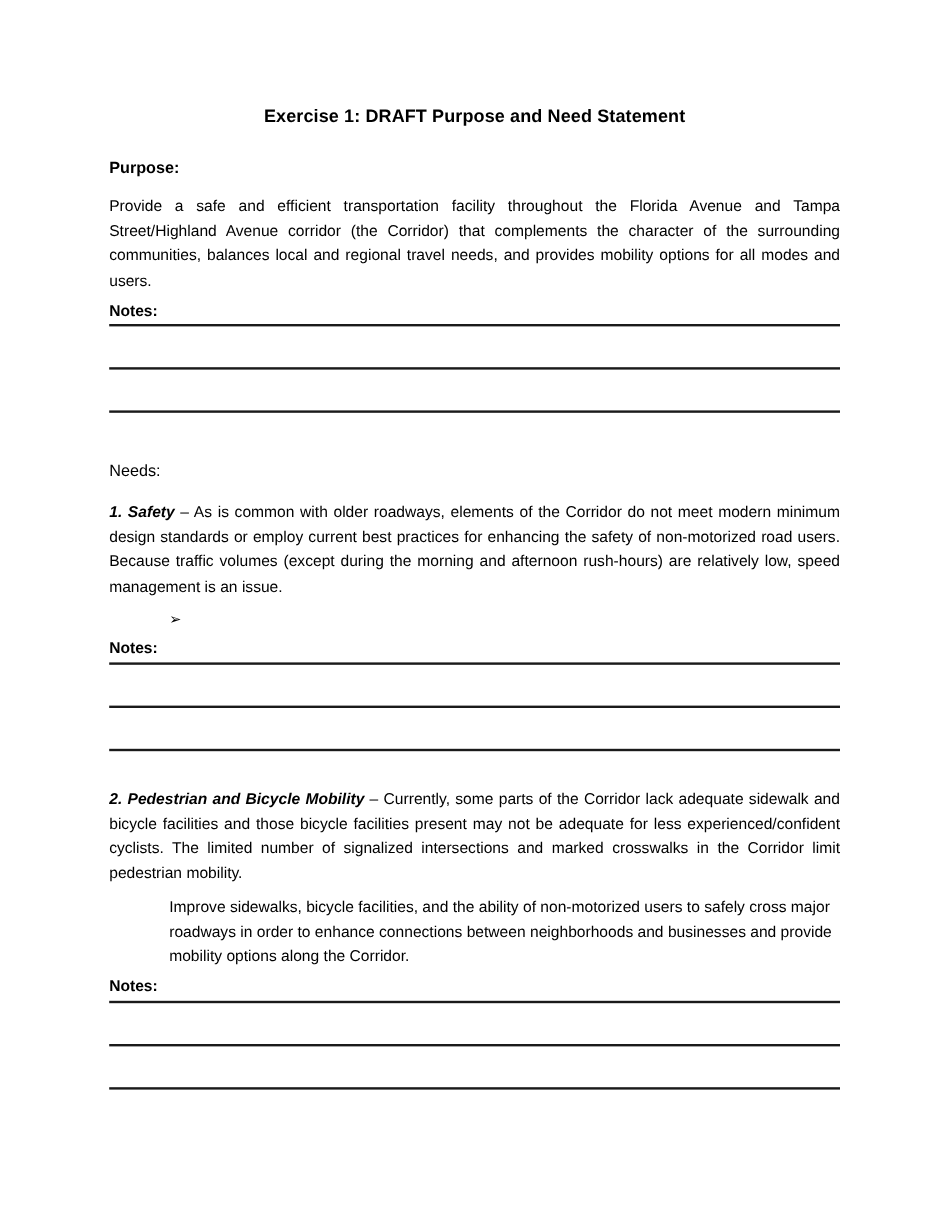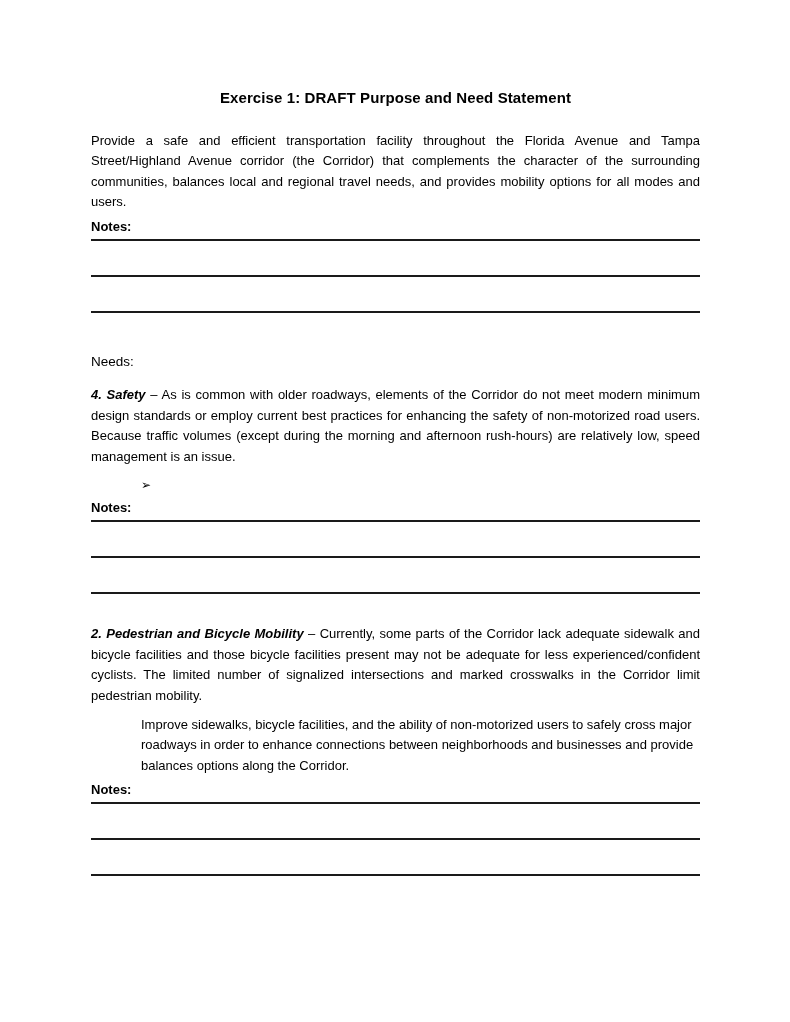--- a/index.html
+++ b/index.html
@@ -111,40 +111,41 @@
   .block-gap-md { height: 30px; }
 </style>
 </head>
 <body>
 
 <div class="page">
   <div class="content">
 
     <div class="doc-title">Exercise 1: DRAFT Purpose and Need Statement</div>
 
+    <div class="section-heading">Purpose:</div>
 
     <div class="body-par">Provide a safe and efficient transportation facility throughout the Florida Avenue and Tampa Street/Highland Avenue corridor (the Corridor) that complements the character of the surrounding communities, balances local and regional travel needs, and provides mobility options for all modes and users.</div>
 
     <div class="notes-label">Notes:</div>
 
     <div class="rules">
       <div class="rule-gap-first"></div>
       <hr class="rule">
       <div class="rule-gap"></div>
       <hr class="rule">
       <div class="rule-gap"></div>
       <hr class="rule">
     </div>
 
     <div class="block-gap-lg"></div>
 
     <div class="needs-heading">Needs:</div>
 
     <div class="body-par">
-      <span class="run-in">4. Safety</span><span> – </span><span>As is common with older roadways, elements of the Corridor do not meet modern minimum design standards or employ current best practices for enhancing the safety of non-motorized road users. Because traffic volumes (except during the morning and afternoon rush-hours) are relatively low, speed management is an issue.</span>
+      <span class="run-in">1. Safety</span><span> – </span><span>As is common with older roadways, elements of the Corridor do not meet modern minimum design standards or employ current best practices for enhancing the safety of non-motorized road users. Because traffic volumes (except during the morning and afternoon rush-hours) are relatively low, speed management is an issue.</span>
     </div>
 
     <div class="sub-item">
       <span class="sub-marker">➢</span>
     </div>
 
     <div class="notes-label">Notes:</div>
 
     <div class="rules">
       <div class="rule-gap-first"></div>
@@ -154,21 +155,21 @@
       <div class="rule-gap"></div>
       <hr class="rule">
     </div>
 
     <div class="block-gap-md"></div>
 
     <div class="body-par">
       <span class="run-in">2. Pedestrian and Bicycle Mobility</span><span> – </span><span>Currently, some parts of the Corridor lack adequate sidewalk and bicycle facilities and those bicycle facilities present may not be adequate for less experienced/confident cyclists. The limited number of signalized intersections and marked crosswalks in the Corridor limit pedestrian mobility.</span>
     </div>
 
-    <div class="sub-item-nomarker">Improve sidewalks, bicycle facilities, and the ability of non-motorized users to safely cross major roadways in order to enhance connections between neighborhoods and businesses and provide balances options along the Corridor.</div>
+    <div class="sub-item-nomarker">Improve sidewalks, bicycle facilities, and the ability of non-motorized users to safely cross major roadways in order to enhance connections between neighborhoods and businesses and provide mobility options along the Corridor.</div>
 
     <div class="notes-label">Notes:</div>
 
     <div class="rules">
       <div class="rule-gap-first"></div>
       <hr class="rule">
       <div class="rule-gap"></div>
       <hr class="rule">
       <div class="rule-gap"></div>
       <hr class="rule">

